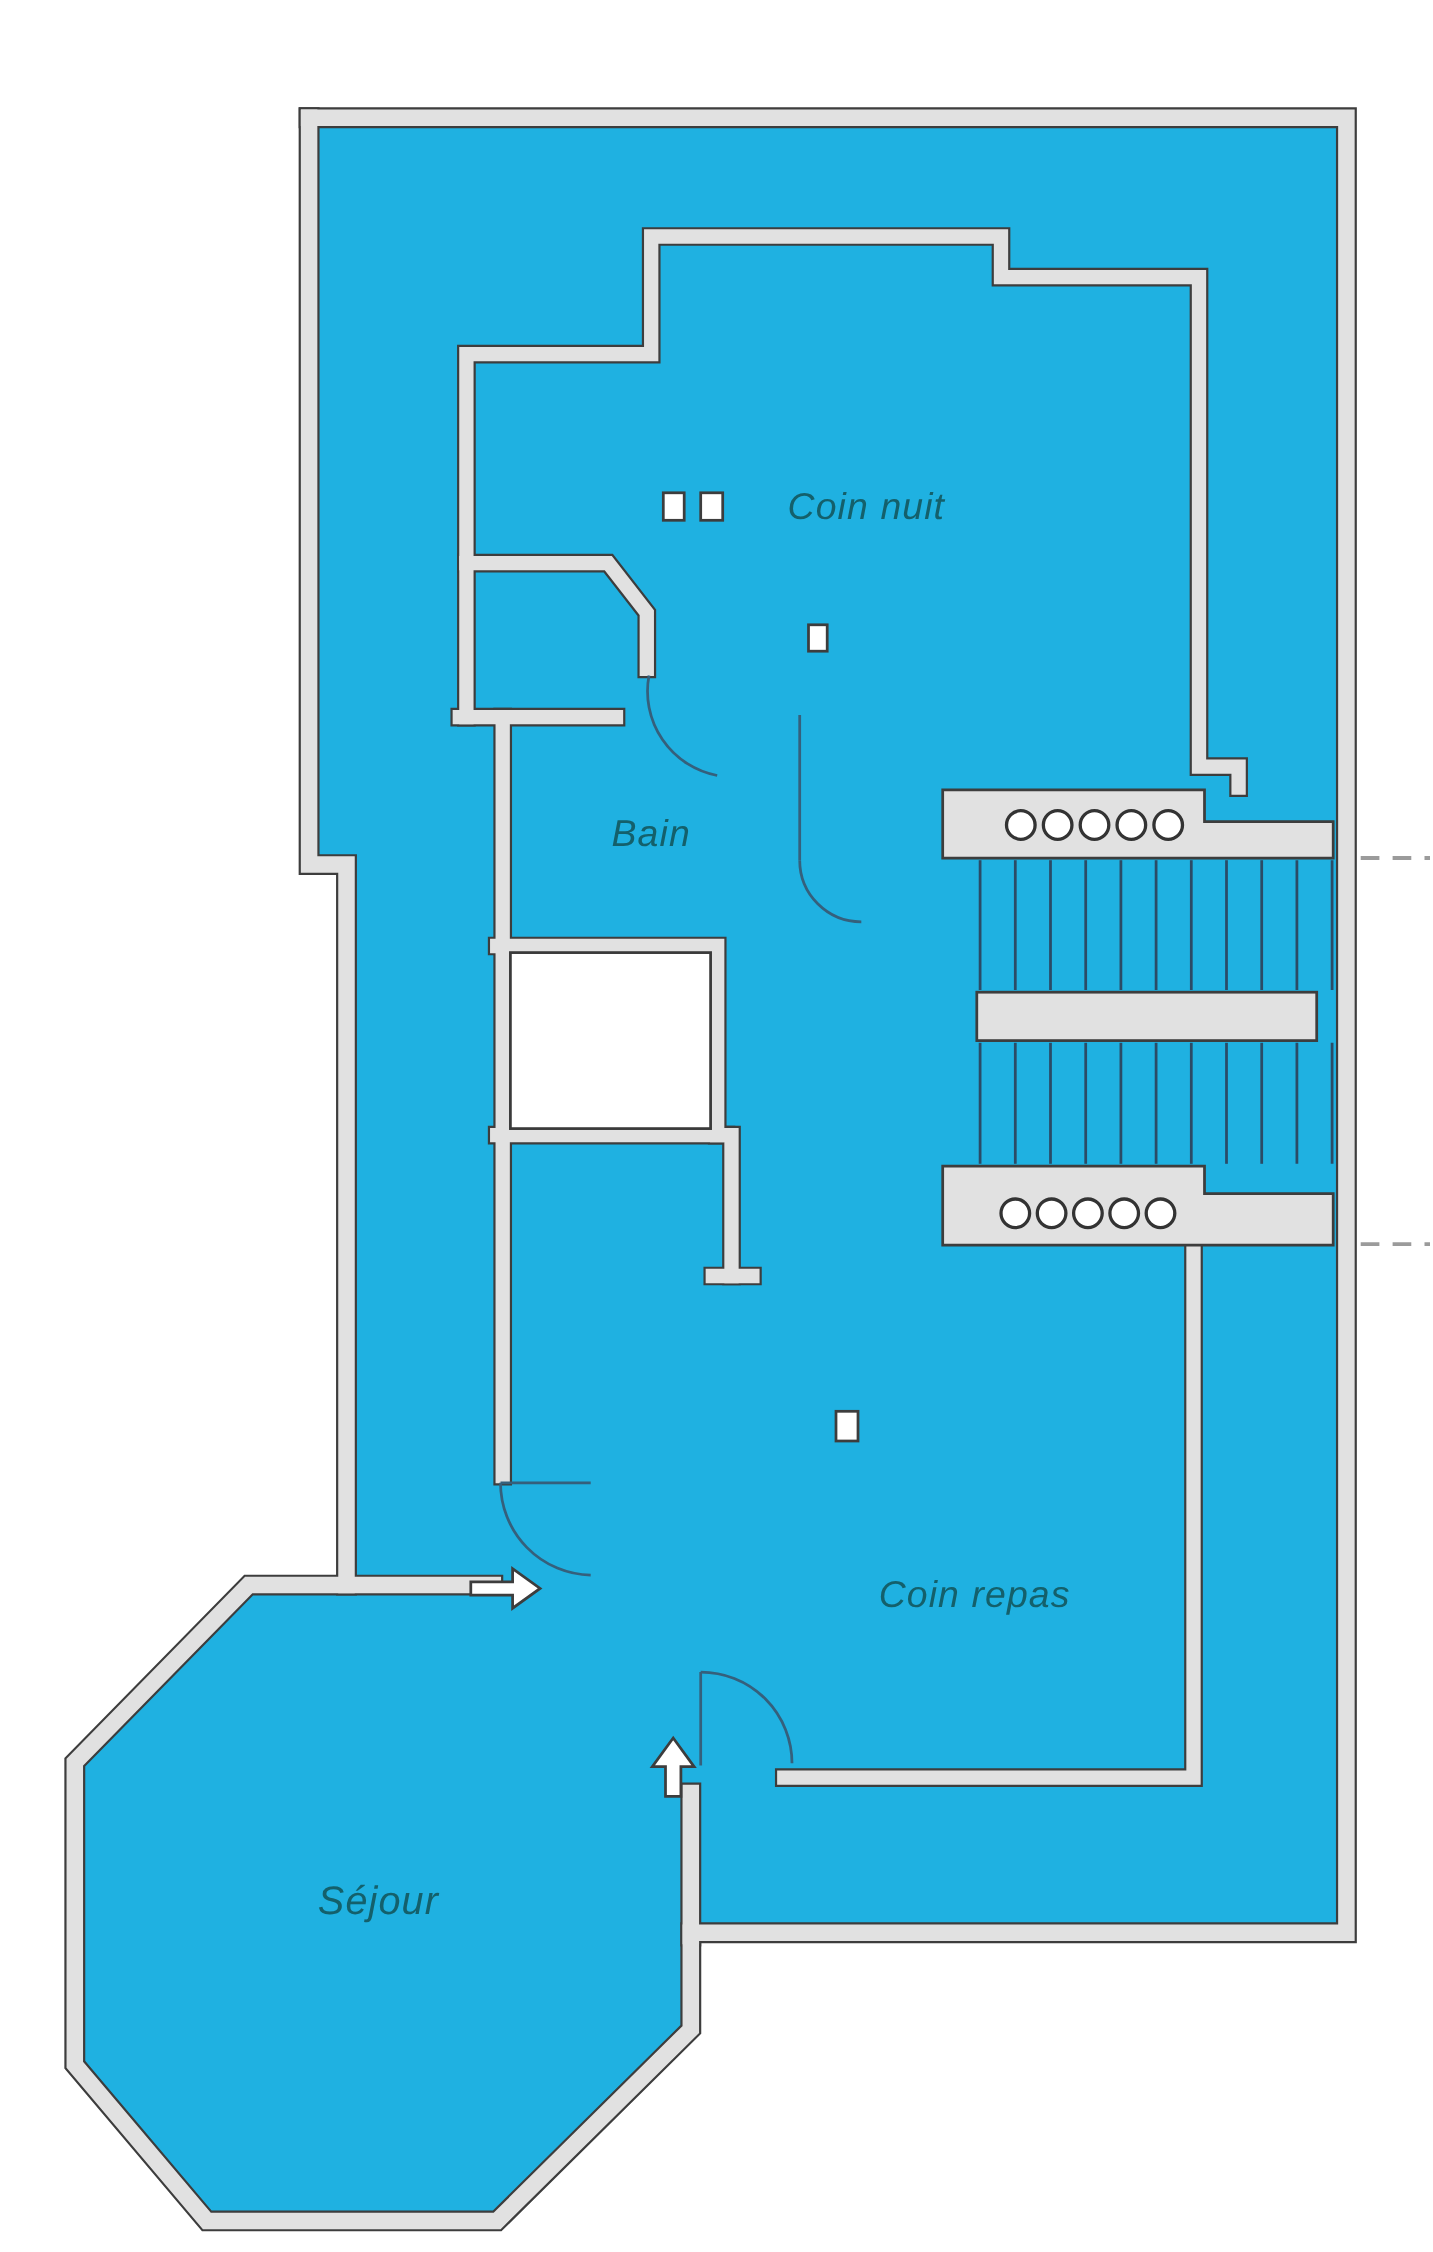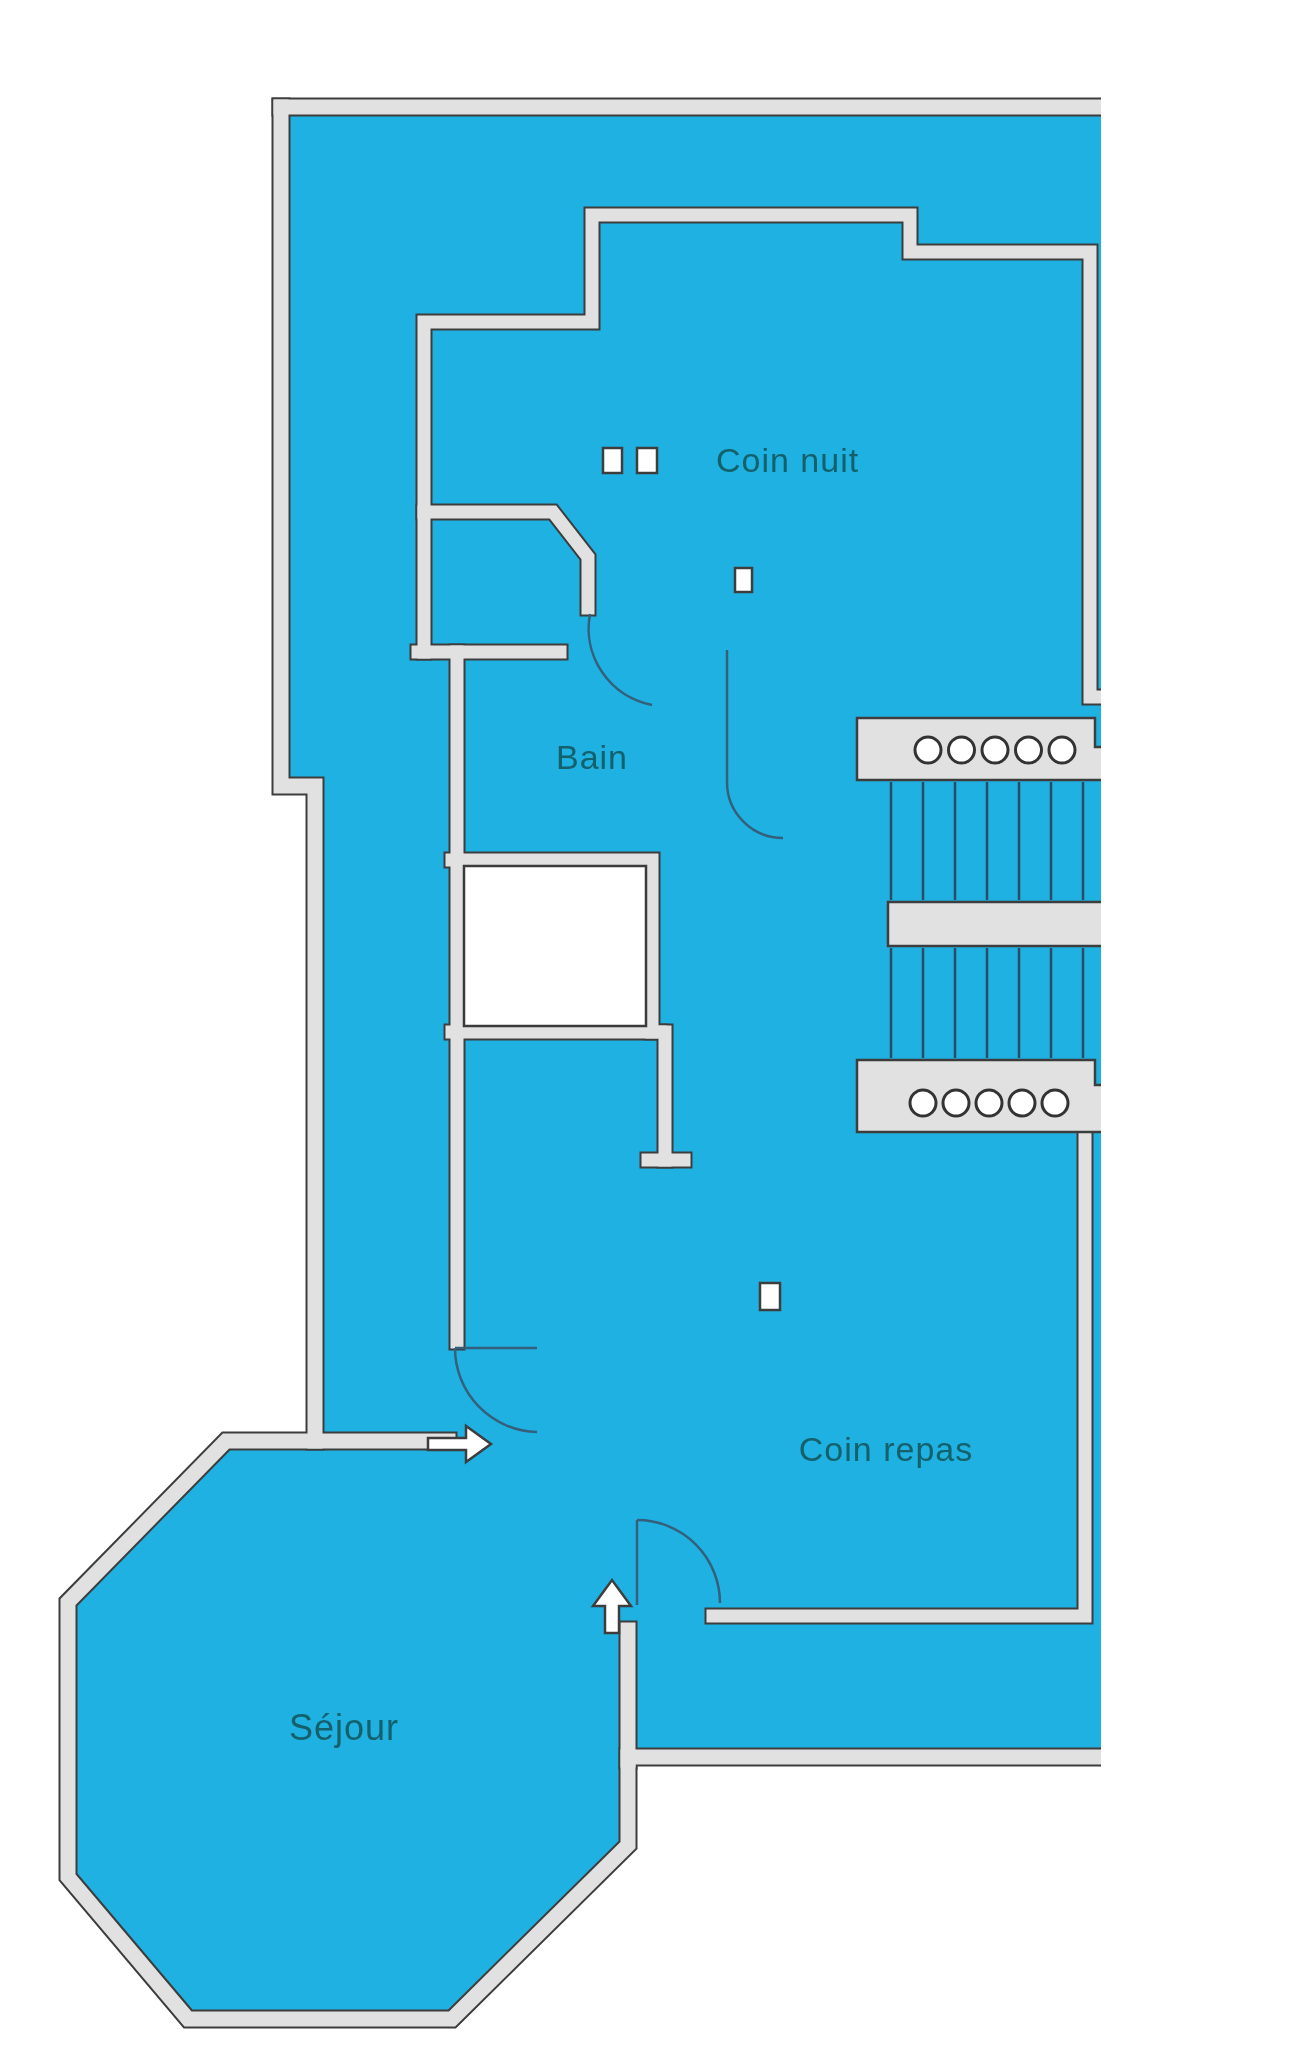--- a/index.html
+++ b/index.html
@@ -1,17 +1,17 @@
 <!DOCTYPE html>
 <html><head>
 <meta charset="utf-8">
 <style>
   html,body{margin:0;padding:0;background:#ffffff;}
   body{font-family:"Liberation Sans", sans-serif;}
-  #stage{position:relative;width:1101px;height:2047px;background:#ffffff;overflow:hidden;}
+  #stage{position:relative;width:1303px;height:2047px;background:#ffffff;overflow:hidden;font-style:italic;}
   svg{display:block;}
   text{font-family:"Liberation Sans", sans-serif;letter-spacing:1px;}
 </style>
 </head>
 <body>
 
 <div id="stage">
 <svg width="1303" height="2047" viewBox="0 0 1303 2047">
 
   <path d="M281,107 L1224,107 L1224,1757 L628,1757 L628,1845 L452,2019 L188,2019 L68,1877 L68,1602 L226,1441 L315,1441 L315,786 L281,786 Z" fill="#1fb1e1" stroke="#2e4d63" stroke-width="1.5"></path>

